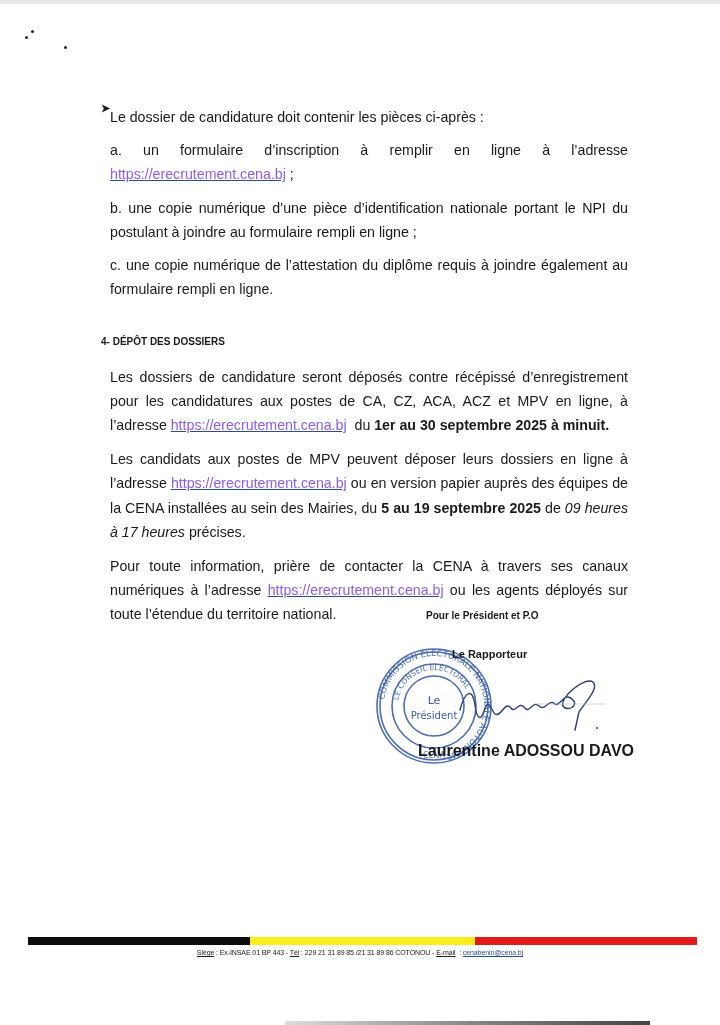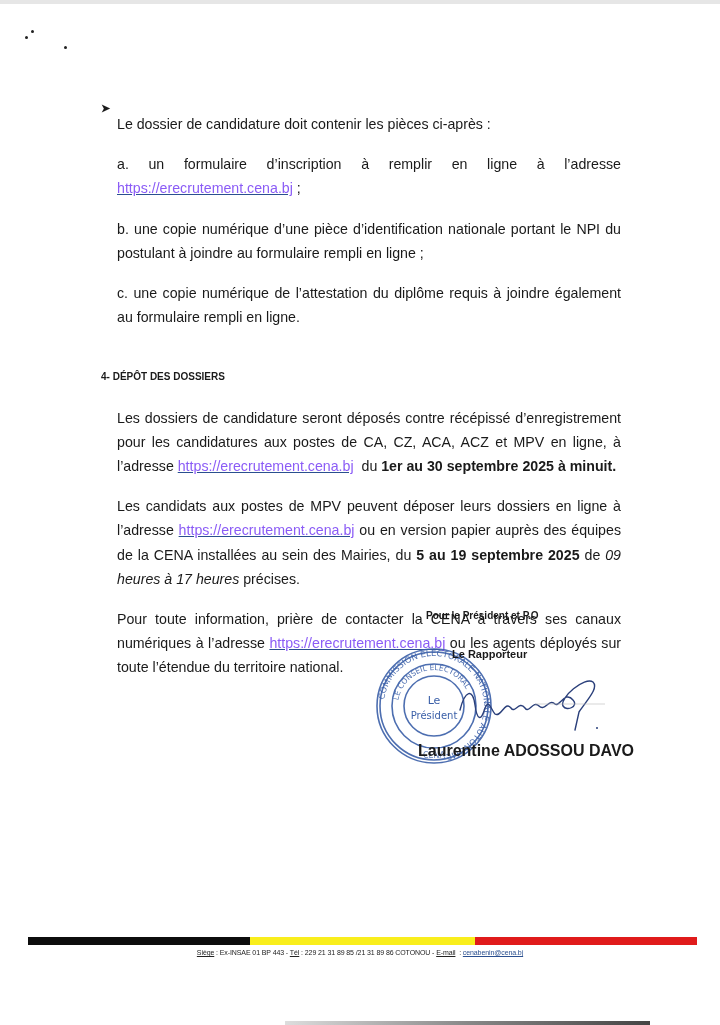--- a/index.html
+++ b/index.html
@@ -6,21 +6,21 @@
   body {
     width: 720px; height: 1025px; background: #ffffff; position: relative; overflow: hidden;
     font-family: "Liberation Sans", sans-serif; color: #1a1a1a;
   }
   .top-band { position: absolute; left: 0; top: 0; width: 720px; height: 4px; background: #e6e6e6; }
   .speck { position: absolute; width: 3px; height: 3px; background: #222; border-radius: 50%; }
   .page { position: absolute; left: 101px; top: 96px; width: 536px; font-size: 14.2px; line-height: 24.2px; }
   .h-sub { font-weight: bold; font-size: 14px; margin: 0 0 6px 0; padding-left: 22px; position: relative; }
   .h-sub .arrow { position: absolute; left: 0; top: 0; font-size: 11px; }
   .h-sec { font-weight: bold; font-size: 10px; margin: 0 0 10px 0; }
-  p { margin: 16px; text-align: justify; }
+  p { margin: 9px; text-align: justify; }
   .block { margin-bottom: 10px; }
   .gap-lg { height: 20px; }
   a.link { color: #1a1a1a; text-decoration: underline; text-decoration-color: #2a4f8f; }
   a.link span { color: #8b5cf6; }
   b { font-weight: bold; }
   i { font-style: italic; }
   .sig-title { position: absolute; left: 426px; top: 610px; font-weight: bold; font-size: 10px; }
   .sig-role { position: absolute; left: 452px; top: 648px; font-weight: bold; font-size: 11px; }
   .sig-name { position: absolute; left: 418px; top: 742px; font-weight: bold; font-size: 16px; }
   .stamp { position: absolute; left: 374px; top: 646px; width: 120px; height: 120px; }

